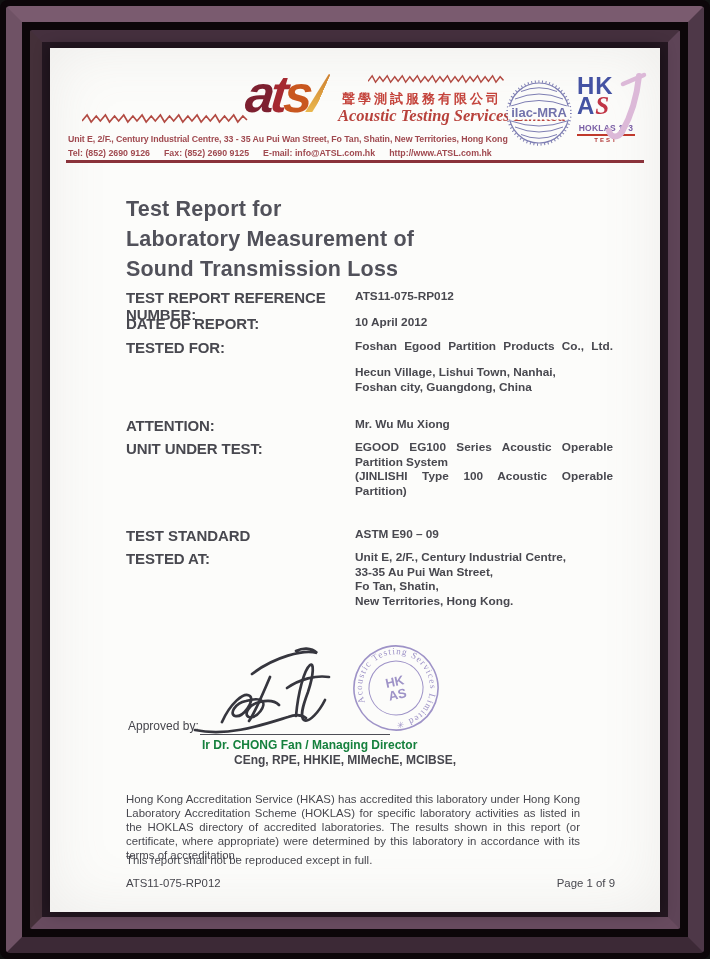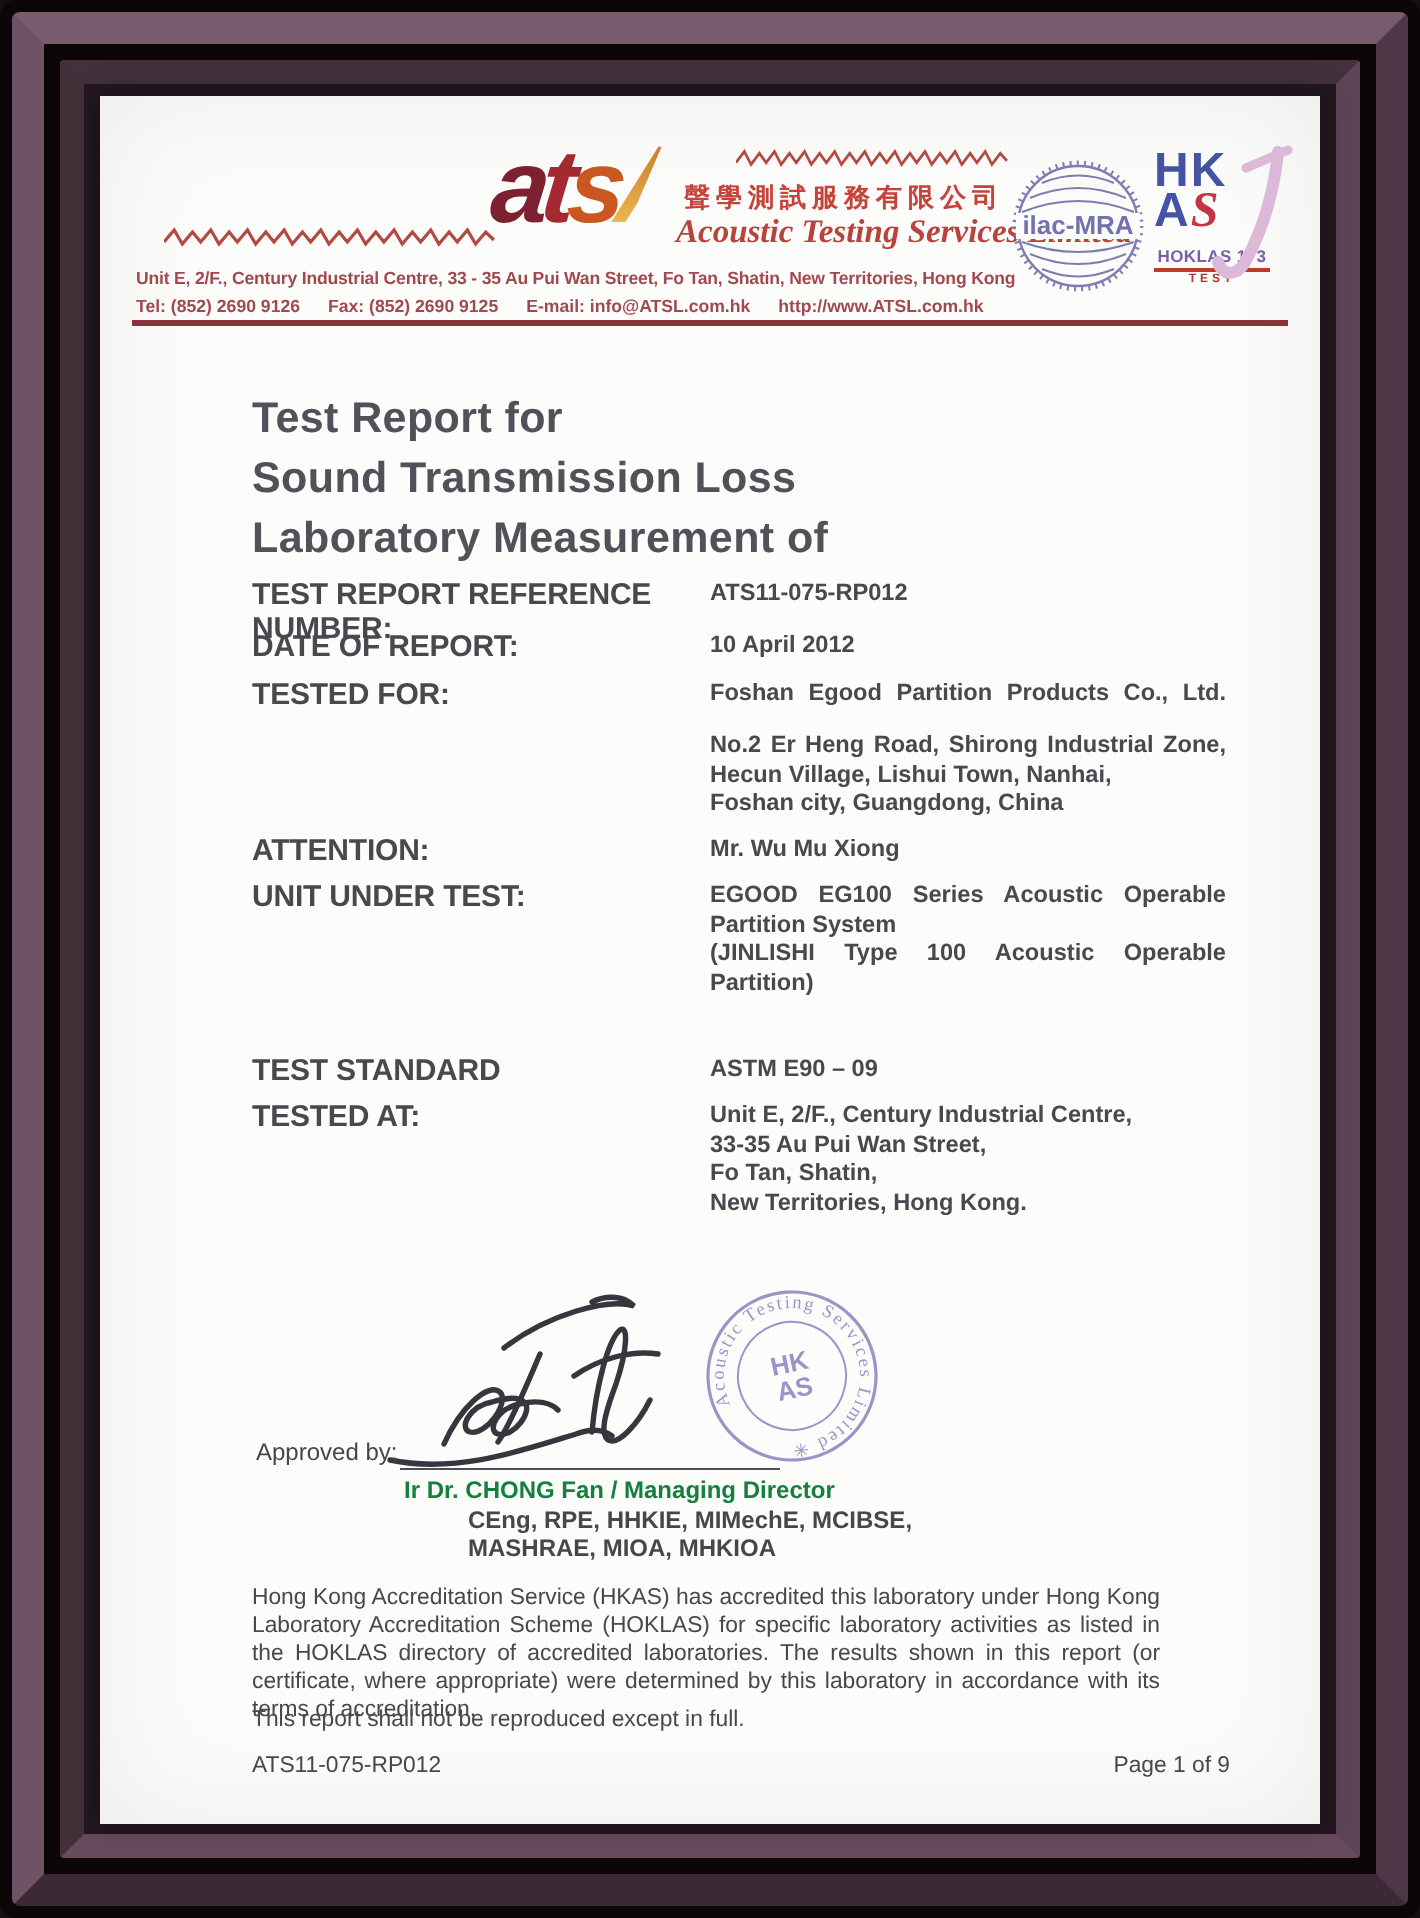--- a/index.html
+++ b/index.html
@@ -111,22 +111,22 @@
       </div>
       <div class="hoklas">
         <div class="h1">HOKLAS 173</div>
         <div class="h-line"></div>
         <div class="h2">TEST</div>
       </div>
     </div>
 
     <div class="title">
       <span>Test Report for</span>
+      <span>Laboratory Measurement of</span>
       <span>Sound Transmission Loss</span>
-      <span>Laboratory Measurement of</span>
     </div>
 
     <div class="row" style="top:241px;">
       <div class="lbl">TEST REPORT REFERENCE NUMBER:</div>
       <div class="val">
           <div>ATS11-075-RP012</div>
         </div>
     </div>
     <div class="row" style="top:267px;">
       <div class="lbl">DATE OF REPORT:</div>
@@ -136,21 +136,20 @@
     </div>
     <div class="row" style="top:291px;">
       <div class="lbl">TESTED FOR:</div>
       <div class="val">
           <div class="stretch">Foshan Egood Partition Products Co., Ltd.</div>
         </div>
     </div>
     <div class="row" style="top:317px;">
       <div class="lbl"></div>
       <div class="val">
-        <div class="stretch">No.2 Er Heng Road, Shirong Industrial Zone,</div>
         <div>Hecun Village, Lishui Town, Nanhai,</div>
         <div>Foshan city, Guangdong, China</div>
       </div>
     </div>
     <div class="row" style="top:369px;">
       <div class="lbl">ATTENTION:</div>
       <div class="val">
           <div>Mr. Wu Mu Xiong</div>
         </div>
     </div>
@@ -203,21 +202,20 @@
       </g>
       <text x="46" y="44" text-anchor="middle" font-family="Liberation Sans, sans-serif" font-size="13" font-weight="bold" fill="#8b7dc0" transform="rotate(-12 46 46)">HK</text>
       <text x="46" y="57" text-anchor="middle" font-family="Liberation Sans, sans-serif" font-size="13" font-weight="bold" fill="#8b7dc0" transform="rotate(-12 46 46)">AS</text>
     </svg>
 
     <div class="approved-by">Approved by:</div>
     <div class="sig-line"></div>
     <div class="sig-name">Ir Dr. CHONG Fan / Managing Director</div>
     <div class="sig-quals">
       <div>CEng, RPE, HHKIE, MIMechE, MCIBSE,</div>
-      <div>MASHRAE, MIOA, MHKIOA</div>
     </div>
 
     <div class="accred">Hong Kong Accreditation Service (HKAS) has accredited this laboratory under Hong Kong Laboratory Accreditation Scheme (HOKLAS) for specific laboratory activities as listed in the HOKLAS directory of accredited laboratories. The results shown in this report (or certificate, where appropriate) were determined by this laboratory in accordance with its terms of accreditation.</div>
     <div class="note">This report shall not be reproduced except in full.</div>
     <div class="pagerow">
       <span>ATS11-075-RP012</span>
       <span>Page 1 of 9</span>
     </div>
 
   </div>

